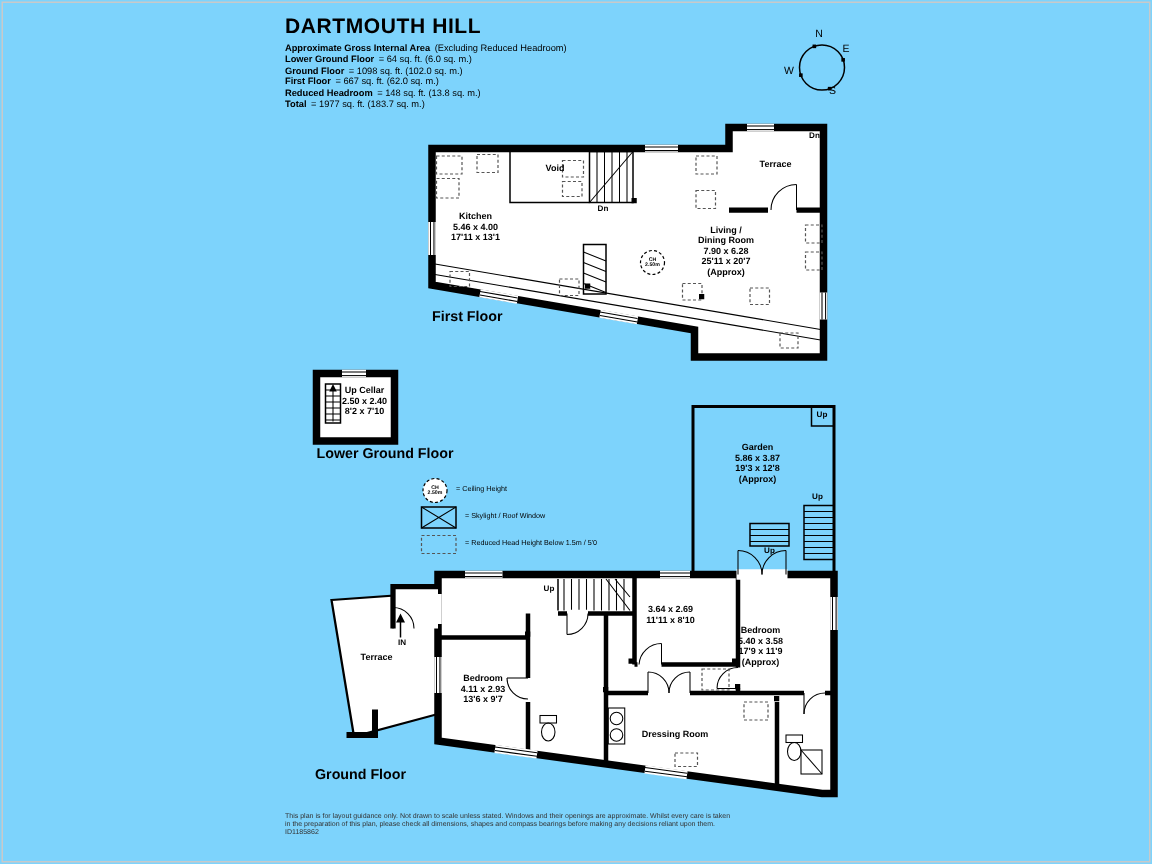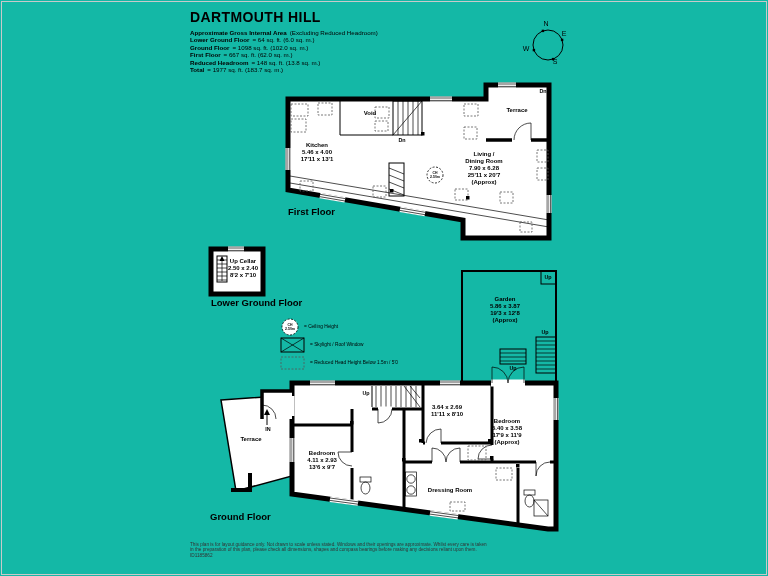--- a/index.html
+++ b/index.html
@@ -1,16 +1,16 @@
 <!DOCTYPE html>
 <html><head>
 <meta charset="utf-8">
 <style>
   html,body{margin:0;padding:0;background:#fff;}
-  .page{position:relative;width:768px;height:576px;background:#14b8a6;overflow:hidden;
+  .page{position:relative;width:768px;height:576px;background:#7dd3fc;overflow:hidden;
         font-family:"Liberation Sans",sans-serif;color:#000;}
   .frame{position:absolute;left:1px;top:1px;right:1px;bottom:1px;border:1px solid #c9c9c9;}
   svg{position:absolute;left:0;top:0;}
   .abs{position:absolute;white-space:nowrap;}
   .title{font-size:14px;font-weight:bold;letter-spacing:.4px;}
   .area{font-size:6.2px;line-height:7.4px;}
   .area .b{font-weight:bold;}
   .area .v{margin-left:3px;}
   .ft{font-size:9.5px;font-weight:bold;}
   .rl{position:absolute;text-align:center;font-size:6px;font-weight:bold;line-height:7px;

